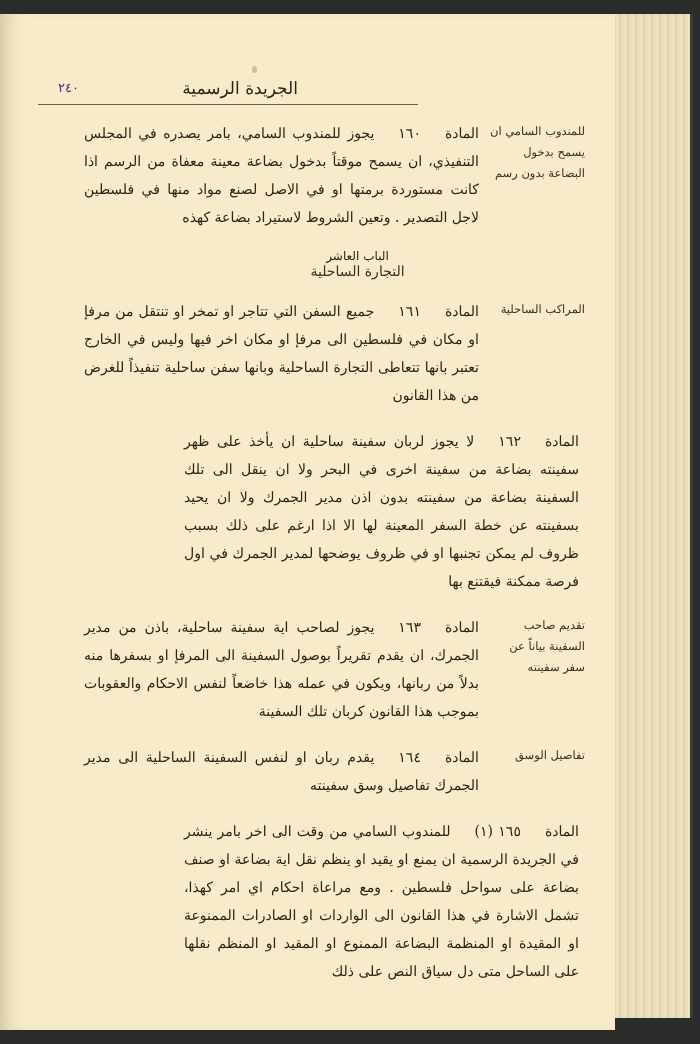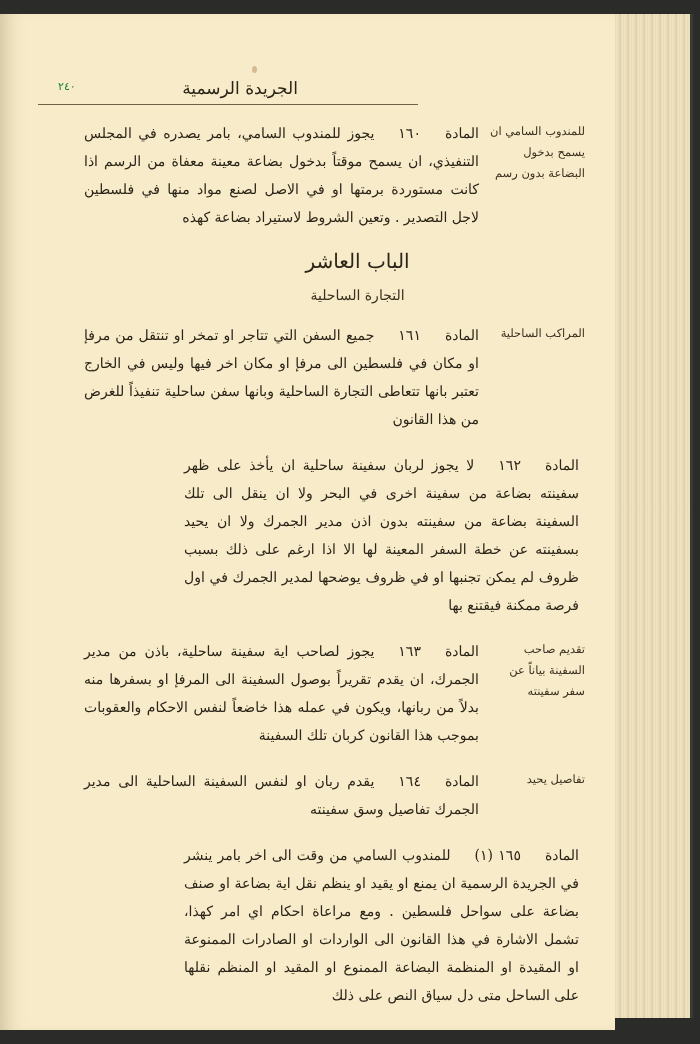--- a/index.html
+++ b/index.html
@@ -23,38 +23,38 @@
     position:absolute; left:38px; top:60px; width:380px; height:30px;
     border-bottom:1px solid #6b6248;
     direction:rtl;
   }
   .header-title {
     position:absolute; right:120px; top:4px;
     font-size:17px; color:#2b2418;margin-left:16px;
   }
   .page-number {
     position:absolute; left:20px; top:6px;
-    font-size:11px; color:#15803d;
+    font-size:13px; color:#4c1d95;
   }
   .content { position:absolute; left:60px; top:105px; width:525px; direction:rtl; }
   .article {
     display:flex; flex-direction:row; margin-bottom:18px;
   }
   .margin-note {
     width:100px; flex:none; font-size:11.5px; line-height:21px; color:#3a3020;
     padding-top:2px; text-align:right;
   }
   .body-text {
     width:395px; flex:none; font-size:14px; line-height:28px; color:#2b2418;
     text-align:justify; padding-right:6px;
   }
   .num { margin:0 24px; }
   .chapter { text-align:center; margin:12px 0 6px 0; }
-  .chapter-title { font-size:20px; color:#2b2418; display:block; margin-right:-70px; }
-  .chapter-sub { font-size:14px; color:#3a3020; display:block; margin-top:14px; margin-bottom:18px; margin-right:-70px; }
+  .chapter-title { font-size:12px; color:#2b2418; display:block; margin-right:-70px; }
+  .chapter-sub { font-size:14px; color:#3a3020; display:block; margin-bottom:18px; margin-right:-70px; }
   .stain { position:absolute; left:252px; top:52px; width:5px; height:7px; background:#c7a77a; border-radius:50%; opacity:.7; }
 </style>
 </head>
 <body>
 
 <div class="page-stack"></div>
 <div class="page">
   <div class="stain"></div>
   <div class="header">
     <span class="header-title">الجريدة الرسمية</span>
@@ -88,21 +88,21 @@
     </div>
 
     <div class="article">
       <div class="margin-note">تقديم صاحب السفينة بياناً عن سفر سفينته</div>
       <div class="body-text">
         <span>المادة</span><span class="num">١٦٣</span><span>يجوز لصاحب اية سفينة ساحلية، باذن من مدير الجمرك، ان يقدم تقريراً بوصول السفينة الى المرفإ او بسفرها منه بدلاً من ربانها، ويكون في عمله هذا خاضعاً لنفس الاحكام والعقوبات بموجب هذا القانون كربان تلك السفينة</span>
       </div>
     </div>
 
     <div class="article">
-      <div class="margin-note">تفاصيل يحيد</div>
+      <div class="margin-note">تفاصيل الوسق</div>
       <div class="body-text">
         <span>المادة</span><span class="num">١٦٤</span><span>يقدم ربان او لنفس السفينة الساحلية الى مدير الجمرك تفاصيل وسق سفينته</span>
       </div>
     </div>
 
     <div class="article">
       <div class="body-text">
         <span>المادة</span><span class="num">١٦٥ (١)</span><span>للمندوب السامي من وقت الى اخر بامر ينشر في الجريدة الرسمية ان يمنع او يقيد او ينظم نقل اية بضاعة او صنف بضاعة على سواحل فلسطين . ومع مراعاة احكام اي امر كهذا، تشمل الاشارة في هذا القانون الى الواردات او الصادرات الممنوعة او المقيدة او المنظمة البضاعة الممنوع او المقيد او المنظم نقلها على الساحل متى دل سياق النص على ذلك</span>
       </div>
     </div>

